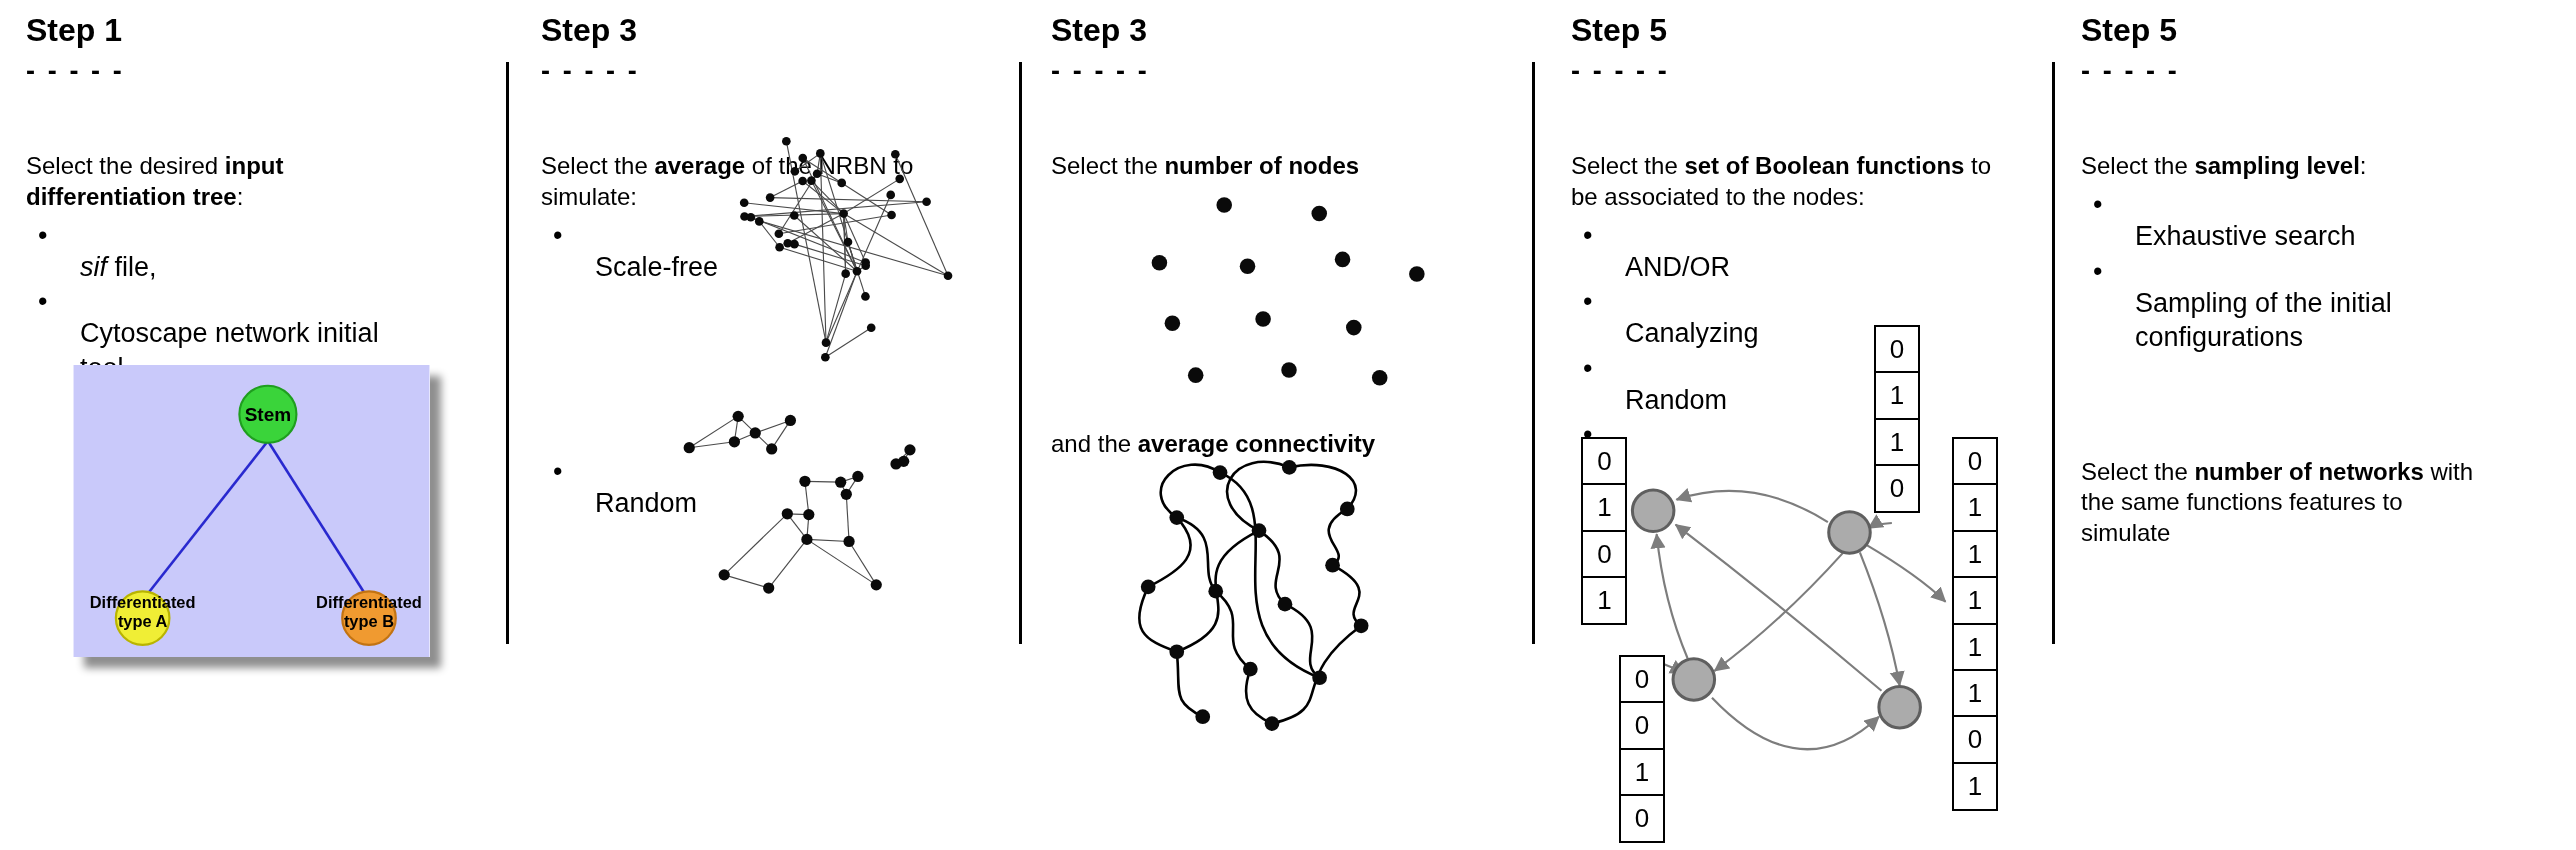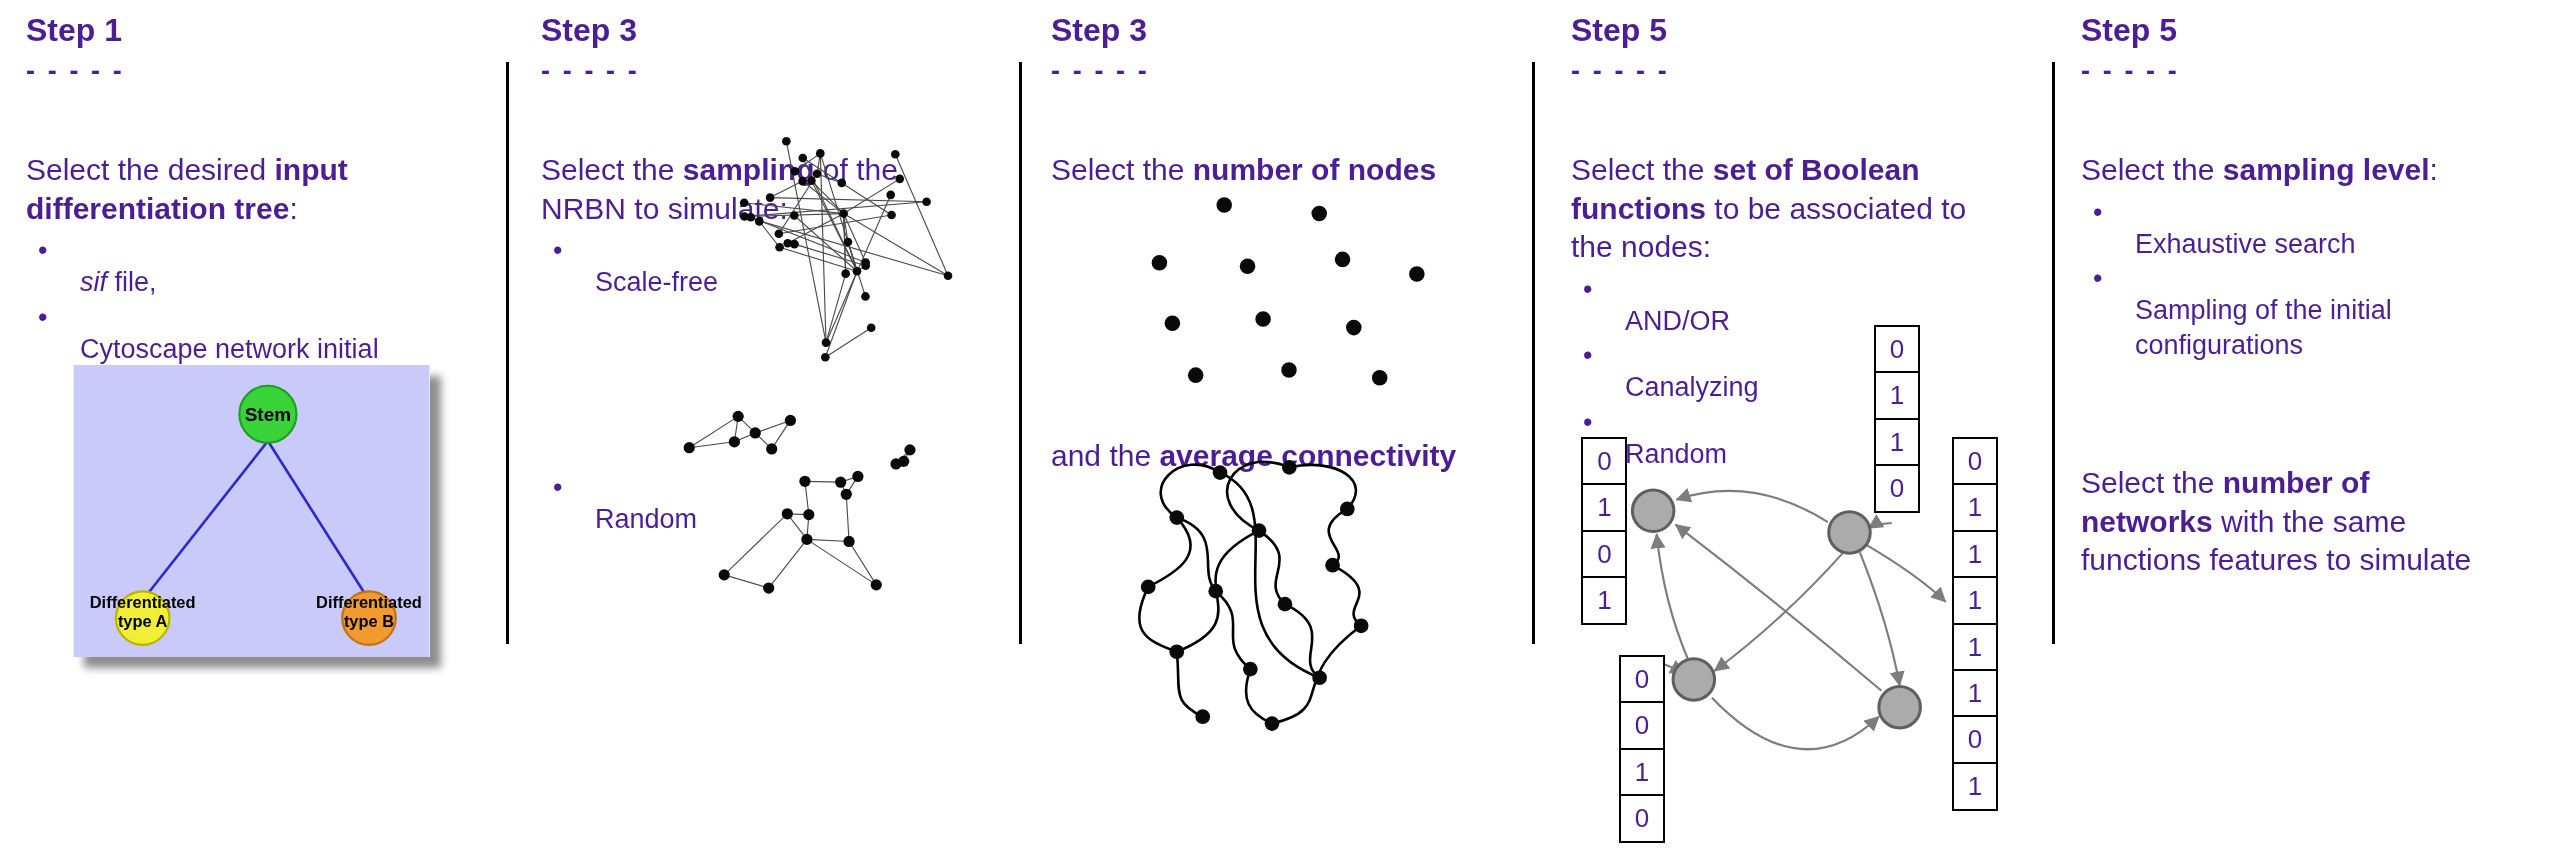--- a/index.html
+++ b/index.html
@@ -1,21 +1,21 @@
 <!DOCTYPE html>
 <html style="font-size:14px"><head>
 <meta charset="utf-8">
 <style>
   html,body{margin:0;padding:0;background:#ffffff;}
   #canvas{position:relative;width:2576px;height:851px;background:#fff;
-          font-family:"Liberation Sans",sans-serif;color:#4c1d95;overflow:hidden;}
+          font-family:"Liberation Sans",sans-serif;color:#000000;overflow:hidden;}
   .col{position:absolute;top:12px;}
   .step-title{font-size:32px;font-weight:700;margin:0 0 8.7px 0;line-height:1.15;}
   .dashes{font-size:27px;font-weight:700;letter-spacing:2.6px;margin:0 0 64px 0;line-height:1.1;}
-  .para{font-size:30px;line-height:1.28;margin:0 0 5.2px 0;}
+  .para{font-size:24px;line-height:1.28;margin:0 0 5.2px 0;}
   .para b{font-weight:700;}
   ul.bullets{list-style:none;margin:1.7px 0 0 0;padding:0;font-size:27px;line-height:1.28;}
   ul.bullets li{display:flex;align-items:flex-start;}
   .bullet-glyph{flex:0 0 54px;width:54px;padding-left:12px;box-sizing:border-box;}
   .bullet-text{flex:1 1 auto;margin-top:32px;}
   .divider{position:absolute;top:62px;width:2.6px;height:582px;background:#000;}
   .fig{position:absolute;}
   .tree-shadow{box-shadow:11.2px 11.2px 7.8px #8f8f8f;display:inline-block;font-size:0;}
   .tree-label{font:bold 22px "Liberation Sans",sans-serif;fill:#000;}
   .tree-sub{font:bold 19px "Liberation Sans",sans-serif;fill:#000;}
@@ -64,21 +64,21 @@
         <text x="342" y="303" text-anchor="middle" class="tree-sub">type B</text>
       </svg>
     </span>
   </div>
 
   <div class="divider" style="left:506px"></div>
 
   <div class="col" style="left:541px;width:398px">
     <h2 class="step-title">Step 3</h2>
     <div class="dashes">- - - - -</div>
-    <p class="para"><span>Select the </span><b>sampling</b><span> of the NRBN to simulate:</span></p>
+    <p class="para"><span>Select the </span><b>average</b><span> of the NRBN to simulate:</span></p>
     <ul class="bullets">
       <li>
         <span class="bullet-glyph">•</span>
         <span class="bullet-text">Scale-free</span>
       </li>
       <li style="margin-top:170px">
         <span class="bullet-glyph">•</span>
         <span class="bullet-text">Random</span>
       </li>
     </ul>

